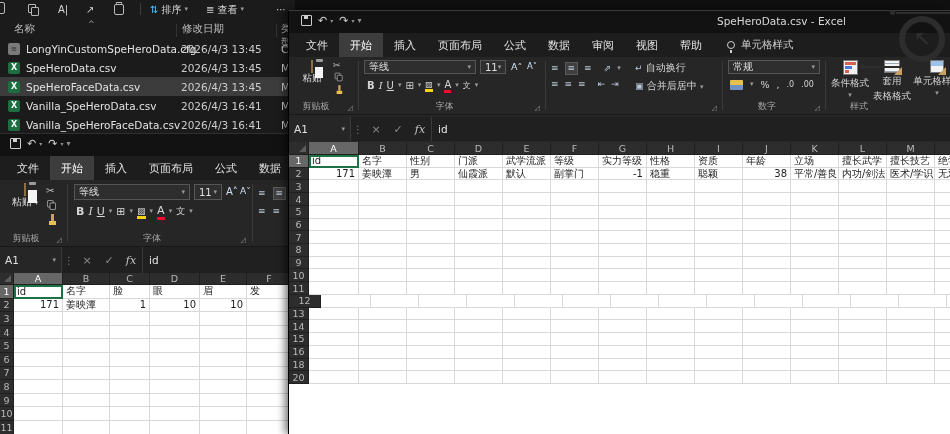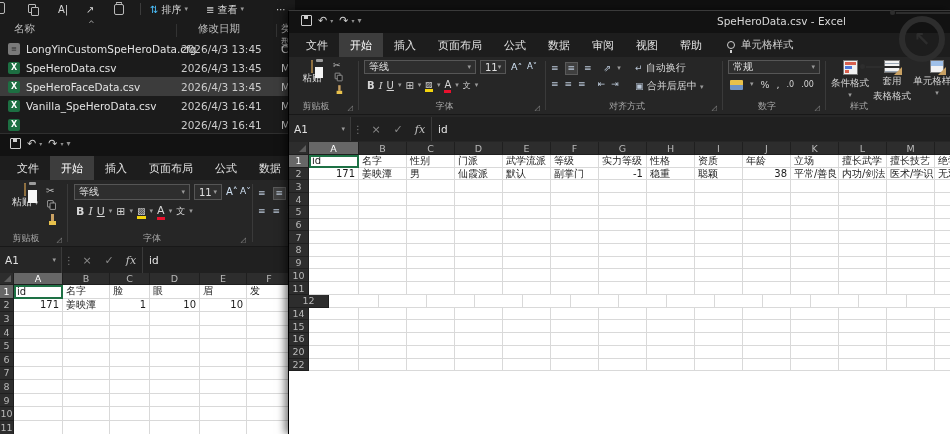--- a/index.html
+++ b/index.html
@@ -151,21 +151,21 @@
         <span class="caret">▾</span>
       </span>
       <span class="exp-tool" style="left:276px">
           <span>⋯</span>
         </span>
     </div>
     <div class="exp-cols">
       <span style="position:absolute;left:14px">名称</span>
       <span class="sort-chev">^</span>
       <span class="exp-col-sep" style="left:176px"></span>
-      <span style="position:absolute;left:198px">修改日期</span>
+      <span style="position:absolute;left:182px">修改日期</span>
       <span class="exp-col-sep" style="left:276px"></span>
       <span style="position:absolute;left:281px">类型</span>
     </div>
     <div class="exp-files">
         <div class="exp-row">
           <div class="fico cfg">≡</div>
           <div class="fname">LongYinCustomSpeHeroData.cfg</div>
           <div class="fdate">2026/4/3 13:45</div>
           <div class="ftype">Co</div>
         </div>
@@ -182,20 +182,21 @@
           <div class="ftype">Mi</div>
         </div>
         <div class="exp-row">
           <div class="fico excel">X</div>
           <div class="fname">Vanilla_SpeHeroData.csv</div>
           <div class="fdate">2026/4/3 16:41</div>
           <div class="ftype">Mi</div>
         </div>
         <div class="exp-row">
           <div class="fico excel">X</div>
+          <div class="fname">Vanilla_SpeHeroFaceData.csv</div>
           <div class="fdate">2026/4/3 16:41</div>
           <div class="ftype">Mi</div>
         </div>
       </div>
   </section>
 
   <section class="xl" id="xl-left" style="left:0;top:133px;width:288px;height:301px;border-top:1px solid #2f2f2f;z-index:1;">
     <div class="xl-title">
       <span class="qat" style="left:10px">
         <span class="ic-save">
@@ -496,21 +497,20 @@
         </div>
         <span style="position:absolute;left:88px;top:4px" class="rtext"><span class="alico">↵</span> <span>自动换行</span></span>
         <div class="fbtnrow" style="left:4px;top:23px;gap:6px">
           <span class="alico">≡</span>
           <span class="alico">≡</span>
           <span class="alico">≡</span>
           <span class="alico" style="margin-left:6px">⇤</span>
           <span class="alico">⇥</span>
         </div>
         <span style="position:absolute;left:88px;top:22px" class="rtext"><span class="alico">▣</span> <span>合并后居中</span> <span class="caret">▾</span></span>
-        <span class="rg-label">对齐方式</span>
         <span class="rg-exp">◿</span>
       </div>
       <span class="rg-sep" style="left:433px"></span>
 
       <div class="rgroup" style="left:435px;width:100px">
         <div class="combo" style="left:4px;top:3px;width:92px;height:14px">
           <span>常规</span>
             <span class="caret">▾</span>
         </div>
         <div class="fbtnrow" style="left:6px;top:22px;gap:7px;font-size:9.5px">
@@ -765,21 +765,38 @@
           <div class="dcell" style="width: 48px; height: 12.73px;"></div>
           <div class="dcell" style="width: 48px; height: 12.73px;"></div>
           <div class="dcell" style="width: 48px; height: 12.73px;"></div>
           <div class="dcell" style="width: 48px; height: 12.73px;"></div>
           <div class="dcell" style="width: 48px; height: 12.73px;"></div>
           <div class="dcell" style="width: 48px; height: 12.73px;"></div>
           <div class="dcell" style="width: 48px; height: 12.73px;"></div>
           <div class="dcell" style="width: 48px; height: 12.73px;"></div>
         </div>
         <div class="srow" style="height: 12.73px;">
-          <div class="hcell" style="width: 40px; height: 12.73px; flex: 0 0 auto;">12</div>
+          <div class="hcell" style="width: 32px; height: 12.73px; flex: 0 0 auto;">12</div>
+          <div class="dcell" style="width: 50px; height: 12.73px;"></div>
+          <div class="dcell" style="width: 48px; height: 12.73px;"></div>
+          <div class="dcell" style="width: 48px; height: 12.73px;"></div>
+          <div class="dcell" style="width: 48px; height: 12.73px;"></div>
+          <div class="dcell" style="width: 48px; height: 12.73px;"></div>
+          <div class="dcell" style="width: 48px; height: 12.73px;"></div>
+          <div class="dcell" style="width: 48px; height: 12.73px;"></div>
+          <div class="dcell" style="width: 48px; height: 12.73px;"></div>
+          <div class="dcell" style="width: 48px; height: 12.73px;"></div>
+          <div class="dcell" style="width: 48px; height: 12.73px;"></div>
+          <div class="dcell" style="width: 48px; height: 12.73px;"></div>
+          <div class="dcell" style="width: 48px; height: 12.73px;"></div>
+          <div class="dcell" style="width: 48px; height: 12.73px;"></div>
+          <div class="dcell" style="width: 48px; height: 12.73px;"></div>
+        </div>
+        <div class="srow" style="height: 12.73px;">
+          <div class="hcell" style="width: 20px; height: 12.73px; flex: 0 0 auto;">13</div>
           <div class="dcell" style="width: 50px; height: 12.73px;"></div>
           <div class="dcell" style="width: 48px; height: 12.73px;"></div>
           <div class="dcell" style="width: 48px; height: 12.73px;"></div>
           <div class="dcell" style="width: 48px; height: 12.73px;"></div>
           <div class="dcell" style="width: 48px; height: 12.73px;"></div>
           <div class="dcell" style="width: 48px; height: 12.73px;"></div>
           <div class="dcell" style="width: 48px; height: 12.73px;"></div>
           <div class="dcell" style="width: 48px; height: 12.73px;"></div>
           <div class="dcell" style="width: 48px; height: 12.73px;"></div>
           <div class="dcell" style="width: 48px; height: 12.73px;"></div>
@@ -833,38 +850,38 @@
           <div class="dcell" style="width: 48px; height: 12.73px;"></div>
           <div class="dcell" style="width: 48px; height: 12.73px;"></div>
           <div class="dcell" style="width: 48px; height: 12.73px;"></div>
           <div class="dcell" style="width: 48px; height: 12.73px;"></div>
           <div class="dcell" style="width: 48px; height: 12.73px;"></div>
           <div class="dcell" style="width: 48px; height: 12.73px;"></div>
           <div class="dcell" style="width: 48px; height: 12.73px;"></div>
           <div class="dcell" style="width: 48px; height: 12.73px;"></div>
         </div>
         <div class="srow" style="height: 12.73px;">
+          <div class="hcell" style="width: 20px; height: 12.73px; flex: 0 0 auto;">18</div>
+          <div class="dcell" style="width: 50px; height: 12.73px;"></div>
+          <div class="dcell" style="width: 48px; height: 12.73px;"></div>
+          <div class="dcell" style="width: 48px; height: 12.73px;"></div>
+          <div class="dcell" style="width: 48px; height: 12.73px;"></div>
+          <div class="dcell" style="width: 48px; height: 12.73px;"></div>
+          <div class="dcell" style="width: 48px; height: 12.73px;"></div>
+          <div class="dcell" style="width: 48px; height: 12.73px;"></div>
+          <div class="dcell" style="width: 48px; height: 12.73px;"></div>
+          <div class="dcell" style="width: 48px; height: 12.73px;"></div>
+          <div class="dcell" style="width: 48px; height: 12.73px;"></div>
+          <div class="dcell" style="width: 48px; height: 12.73px;"></div>
+          <div class="dcell" style="width: 48px; height: 12.73px;"></div>
+          <div class="dcell" style="width: 48px; height: 12.73px;"></div>
+          <div class="dcell" style="width: 48px; height: 12.73px;"></div>
+        </div>
+        <div class="srow" style="height: 12.73px;">
           <div class="hcell" style="width: 20px; height: 12.73px; flex: 0 0 auto;">20</div>
-          <div class="dcell" style="width: 50px; height: 12.73px;"></div>
-          <div class="dcell" style="width: 48px; height: 12.73px;"></div>
-          <div class="dcell" style="width: 48px; height: 12.73px;"></div>
-          <div class="dcell" style="width: 48px; height: 12.73px;"></div>
-          <div class="dcell" style="width: 48px; height: 12.73px;"></div>
-          <div class="dcell" style="width: 48px; height: 12.73px;"></div>
-          <div class="dcell" style="width: 48px; height: 12.73px;"></div>
-          <div class="dcell" style="width: 48px; height: 12.73px;"></div>
-          <div class="dcell" style="width: 48px; height: 12.73px;"></div>
-          <div class="dcell" style="width: 48px; height: 12.73px;"></div>
-          <div class="dcell" style="width: 48px; height: 12.73px;"></div>
-          <div class="dcell" style="width: 48px; height: 12.73px;"></div>
-          <div class="dcell" style="width: 48px; height: 12.73px;"></div>
-          <div class="dcell" style="width: 48px; height: 12.73px;"></div>
-        </div>
-        <div class="srow" style="height: 12.73px;">
-          <div class="hcell" style="width: 20px; height: 12.73px; flex: 0 0 auto;">22</div>
           <div class="dcell" style="width: 50px; height: 12.73px;"></div>
           <div class="dcell" style="width: 48px; height: 12.73px;"></div>
           <div class="dcell" style="width: 48px; height: 12.73px;"></div>
           <div class="dcell" style="width: 48px; height: 12.73px;"></div>
           <div class="dcell" style="width: 48px; height: 12.73px;"></div>
           <div class="dcell" style="width: 48px; height: 12.73px;"></div>
           <div class="dcell" style="width: 48px; height: 12.73px;"></div>
           <div class="dcell" style="width: 48px; height: 12.73px;"></div>
           <div class="dcell" style="width: 48px; height: 12.73px;"></div>
           <div class="dcell" style="width: 48px; height: 12.73px;"></div>

